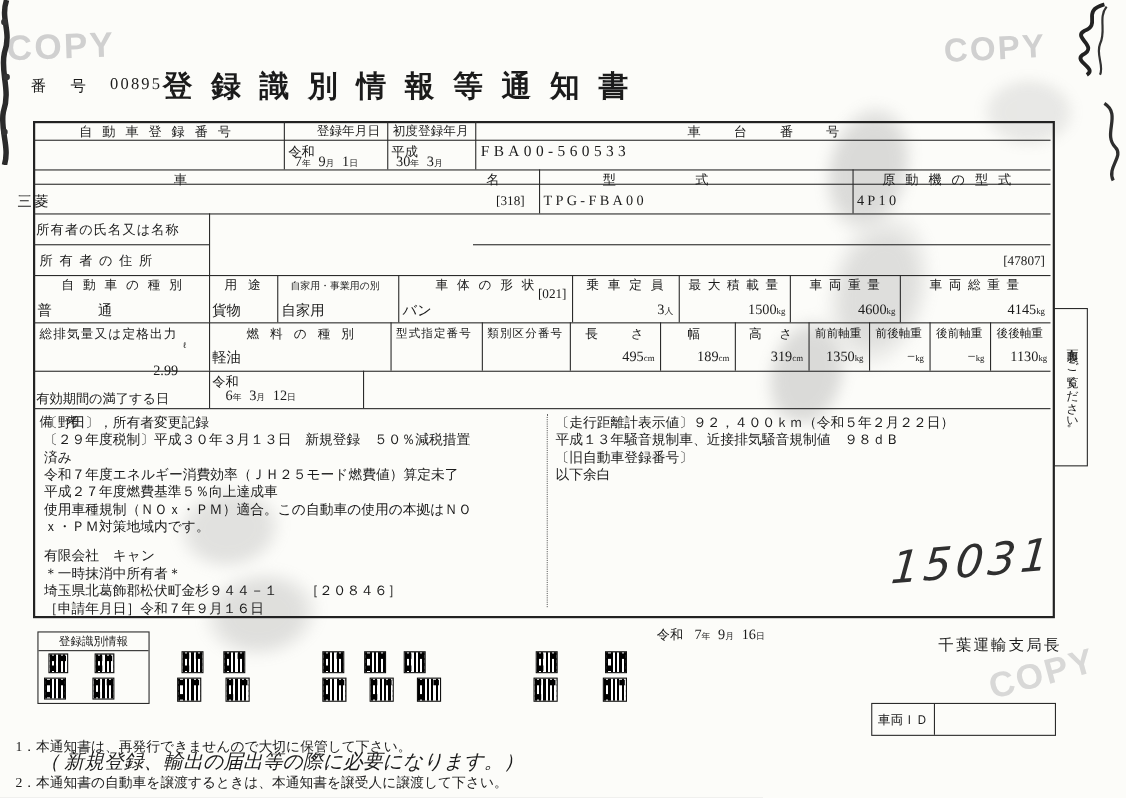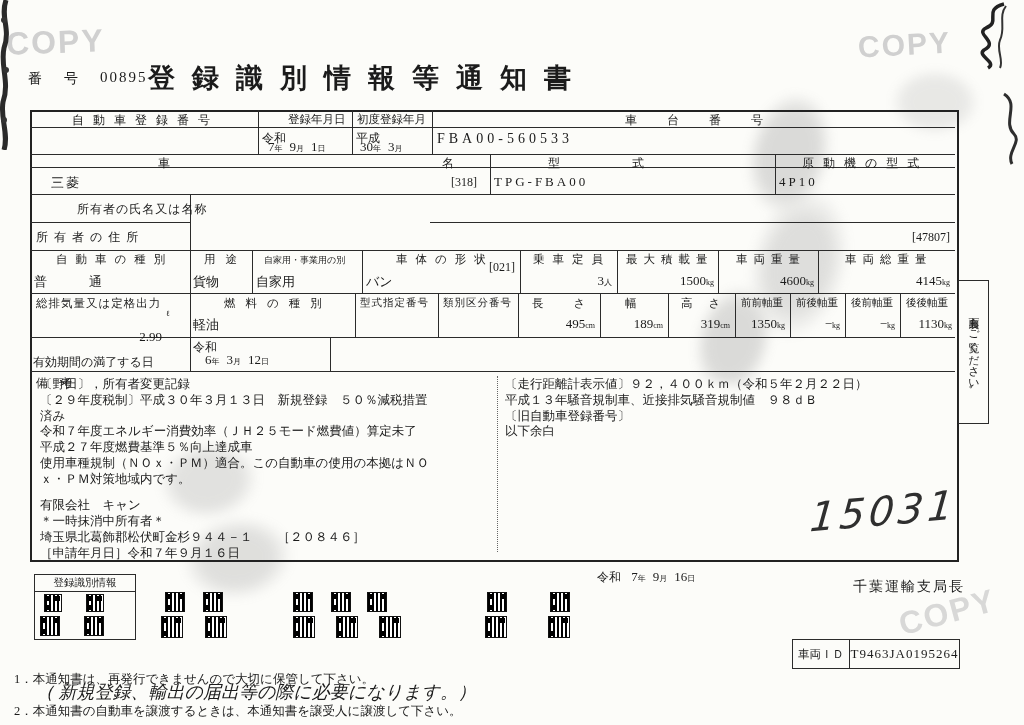--- a/index.html
+++ b/index.html
@@ -124,26 +124,26 @@
   </div>
   <div class="abs val" style="left:356px;top:130px;font-size:12px;">平成</div>
   <div class="abs val" style="left:360px;top:139px;">
     <span>30</span><span class="u">年</span><span class="sp">3</span><span class="u">月</span>
   </div>
   <div class="abs val" style="left:437px;top:131px;font-size:14px;letter-spacing:4px;">FBA00-560533</div>
 
   <div class="abs lbl" style="left:158px;top:155px;letter-spacing:272px;">車名</div>
   <div class="abs lbl" style="left:548px;top:155px;letter-spacing:72px;">型式</div>
   <div class="abs lbl" style="left:802px;top:155px;letter-spacing:9px;">原動機の型式</div>
-  <div class="abs val" style="left:51px;top:174px;letter-spacing:2px;">三菱</div>
+  <div class="abs val" style="left:16px;top:174px;letter-spacing:2px;">三菱</div>
   <div class="abs val" style="left:451px;top:175px;font-size:12px;">[318]</div>
   <div class="abs val" style="left:494px;top:174px;letter-spacing:3px;">TPG-FBA00</div>
   <div class="abs val" style="left:779px;top:174px;letter-spacing:3px;">4P10</div>
 
-  <div class="abs lbl" style="left:33px;top:201px;letter-spacing:1px;padding-left:44px;">所有者の氏名又は名称</div>
+  <div class="abs lbl" style="left:33px;top:201px;letter-spacing:1px;">所有者の氏名又は名称</div>
   <div class="abs lbl" style="left:36px;top:229px;letter-spacing:6px;">所有者の住所</div>
   <div class="abs val num" style="left:850px;top:230px;width:100px;font-size:12px;">[47807]</div>
 
   <div class="abs lbl" style="left:56px;top:252px;font-size:11.5px;letter-spacing:8px;">自動車の種別</div>
   <div class="abs lbl" style="left:204px;top:252px;font-size:11.5px;letter-spacing:10px;">用途</div>
   <div class="abs lbl" style="left:264px;top:254px;font-size:9px;">自家用・事業用の別</div>
   <div class="abs lbl" style="left:396px;top:252px;font-size:11.5px;letter-spacing:8px;">車体の形状</div>
   <div class="abs lbl" style="left:533px;top:252px;font-size:11.5px;letter-spacing:8px;">乗車定員</div>
   <div class="abs lbl" style="left:626px;top:252px;font-size:11.5px;letter-spacing:6px;">最大積載量</div>
   <div class="abs lbl" style="left:736px;top:252px;font-size:11.5px;letter-spacing:6px;">車両重量</div>
@@ -239,20 +239,19 @@
   <div class="qr" style="left:548px;top:616px;width:20px;height:20px;"></div>
 
   <div class="abs val" style="left:597px;top:569px;">
     <span style="font-size:12px;">令和</span>
     <span class="sp">7</span><span class="u">年</span><span class="sp">9</span><span class="u">月</span><span class="sp">16</span><span class="u">日</span>
   </div>
   <div class="abs" style="left:853px;top:578px;font-size:14px;letter-spacing:2px;">千葉運輸支局長</div>
 
   <div class="abs" style="left:792px;top:639px;width:166px;height:28px;border:1.5px solid #2b2b2b;display:flex;">
     <div style="width:56px;border-right:1.4px solid #2b2b2b;display:flex;align-items:center;justify-content:center;font-size:11.5px;">車両ＩＤ</div>
-    <div style="flex:1;display:flex;align-items:center;justify-content:center;font-size:13px;letter-spacing:1px;">T9463JA0195264</div>
   </div>
 
   <div class="abs" style="left:14px;top:671px;font-size:12.5px;">1．本通知書は、再発行できませんので大切に保管して下さい。</div>
   <div class="abs" style="left:36px;top:680px;font-size:18px;font-style:italic;">（ 新規登録、輸出の届出等の際に必要になります。）</div>
   <div class="abs" style="left:14px;top:703px;font-size:12.5px;">2．本通知書の自動車を譲渡するときは、本通知書を譲受人に譲渡して下さい。</div>
 
 </div>
 
 </body></html>

